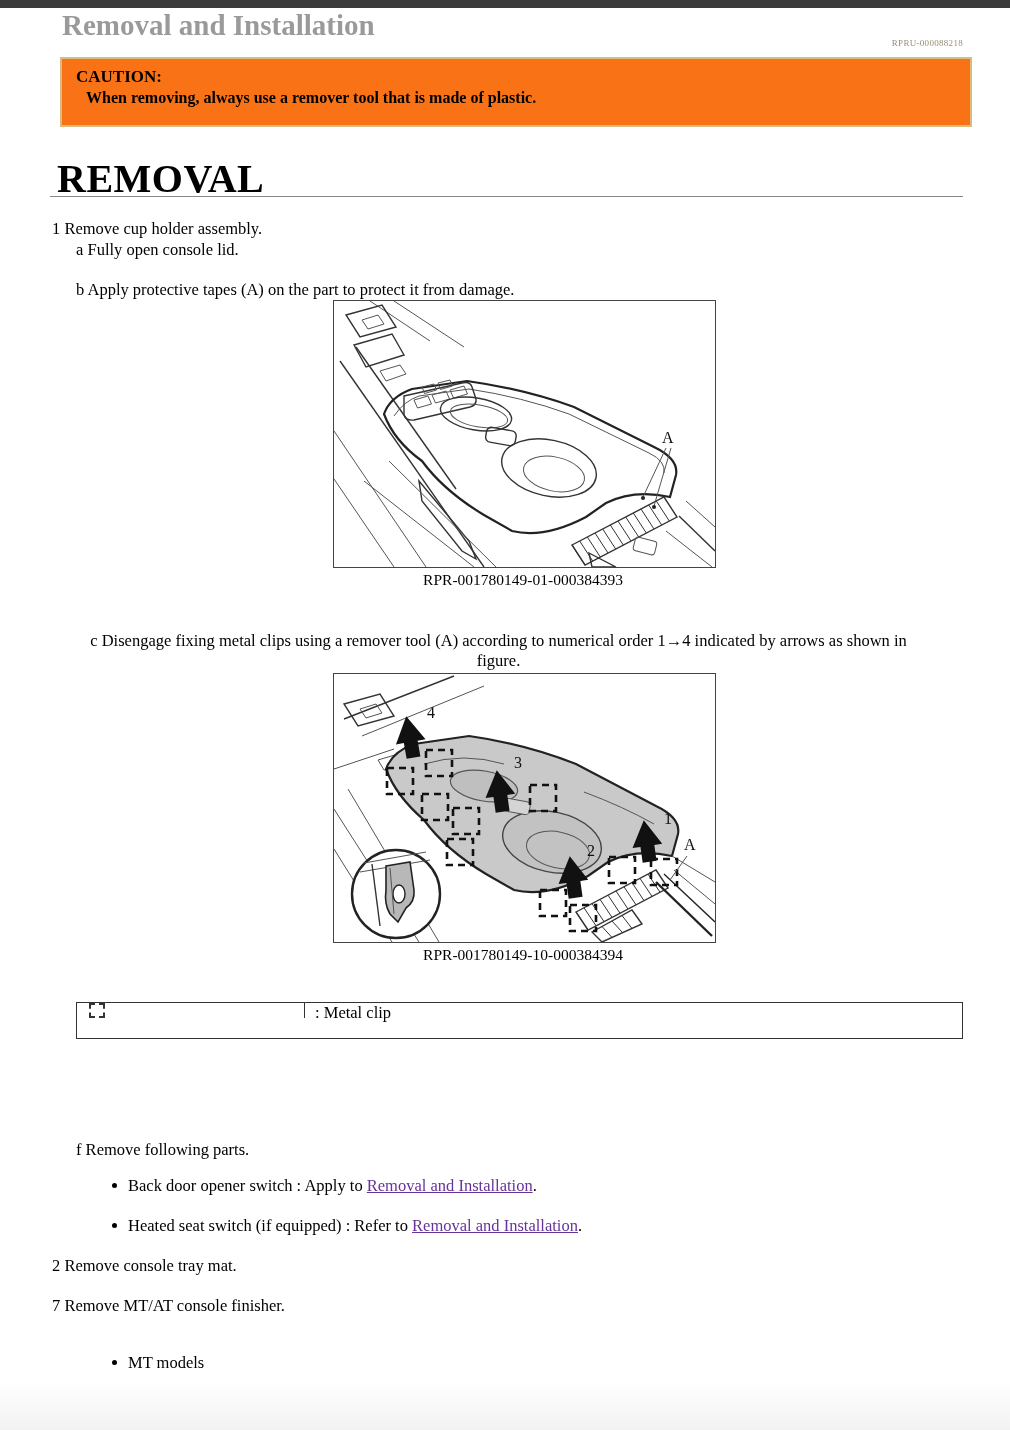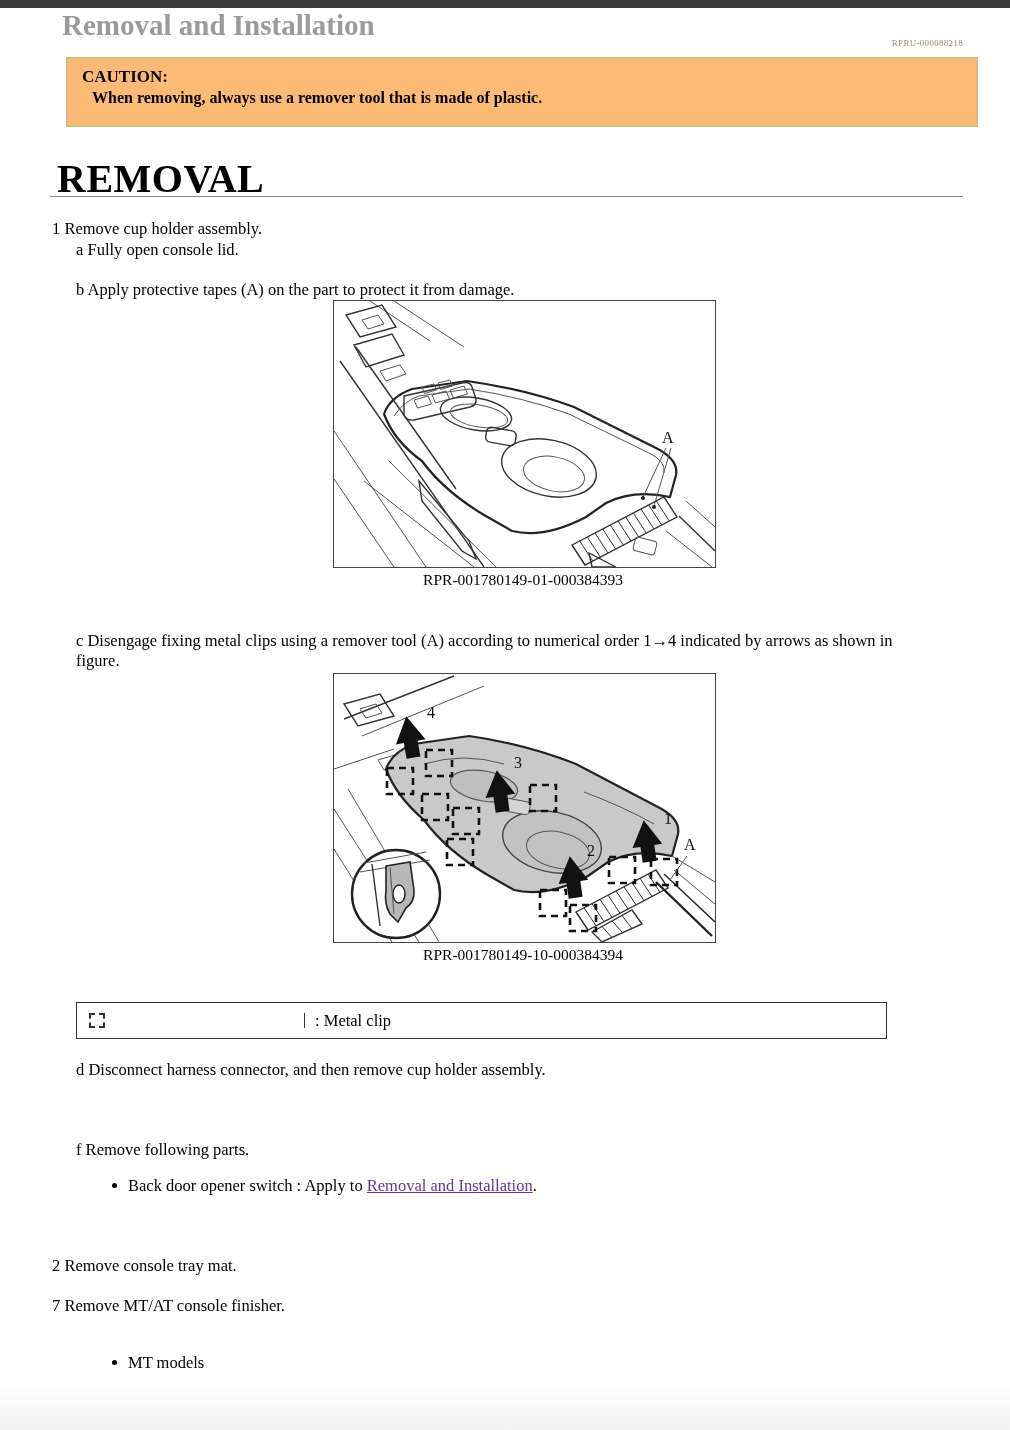--- a/index.html
+++ b/index.html
@@ -9,53 +9,53 @@
     font-family:"Liberation Serif", serif; color:#000; overflow:hidden;padding-left:48px;
   }
   .top-bar { position:absolute; left:0; top:0; width:1010px; height:8px; background:#3b3b3b; }
   .page-title {
     position:absolute; left:62px; top:9px; font-size:29px; font-weight:bold; color:#9a9a9a;
   }
   .doc-code {
     position:absolute; right:47px; top:38px; font-size:9px; color:#9b8c74; letter-spacing:.3px;
   }
   .caution-box {
-    position:absolute; left:66px; top:57px; width:912px; height:70px;
-    border:2px solid #d8bd7f; background:#fdba74; padding:8px 14px 0 14px;
+    position:absolute; left:60px; top:57px; width:912px; height:70px;
+    border:2px solid #d8bd7f; background:#f97316; padding:8px 14px 0 14px;
   }
   .caution-label { font-size:17px; font-weight:bold; }
   .caution-text { font-size:16px; font-weight:bold; margin-left:10px; margin-top:2px; }
   .removal-heading {
     position:absolute; left:57px; top:155px; font-size:40px; font-weight:bold; letter-spacing:.5px;
   }
   .heading-rule {
     position:absolute; left:50px; top:196px; width:913px; height:0; border-top:1px solid #888;
   }
-  .tline { position:absolute; font-size:16.5px; line-height:20px; }
+  .tline { position:absolute; font-size:16.5px; line-height:20px;text-align:center; }
   .l1 { left:52px; }
   .l2 { left:76px; }
   .bullet-row { position:absolute; left:112px; }
   .bullet-dot {
     display:inline-block; width:5px; height:5px; border-radius:50%; background:#000;
     vertical-align:3px; margin-right:11px;
   }
   .doc-link { color:#663399; text-decoration:underline; cursor:pointer; }
   .figure {
     position:absolute; left:333px; width:383px; background:#fff; border:1px solid #444;
   }
   .fig1 { top:300px; height:268px; }
   .fig2 { top:673px; height:270px; }
   .fig-caption {
     position:absolute; left:333px; width:380px; text-align:center; font-size:15.5px;
   }
   .cap1 { top:571px; }
   .cap2 { top:946px; }
   .legend-table {
-    position:absolute; left:76px; top:1002px; width:811px; height:37px;
-    border:1.5px solid #333; display:flex; align-items:center;
+    position:absolute; left:76px; top:1002px; width:887px; height:37px;
+    border:1.5px solid #333; display:flex; align-items:flex-start;
   }
   .legend-cell-sym {
     width:228px; border-right:1px solid #333; display:flex; align-items:center; padding-left:12px;
   }
   .legend-sym { width:16px; height:15px; border:2px dashed #333; }
   .legend-cell-text { flex:1; display:flex; align-items:center; padding-left:10px; font-size:16.5px; }
   .page-fade {
     position:absolute; left:0; bottom:0; width:1010px; height:48px;
     background:linear-gradient(to bottom, rgba(244,244,244,0), #f2f2f3);
   }
@@ -241,26 +241,28 @@
   </div>
   <div class="fig-caption cap2">RPR-001780149-10-000384394</div>
 
   <div class="legend-table">
     <div class="legend-cell-sym">
       <div class="legend-sym"></div>
     </div>
     <div class="legend-cell-text">: Metal clip</div>
   </div>
 
-  <div class="tline l2" style="top:1060px">d Disconnect harness connector, and then remove cup holder assembly.</div>
   <div class="tline l2" style="top:1140px">f Remove following parts.</div>
 
   <div class="bullet-row tline" style="top:1176px">
     <span class="bullet-dot"></span><span>Back door opener switch : Apply to </span><a class="doc-link">Removal and Installation</a><span>.</span>
   </div>
+  <div class="bullet-row tline" style="top:1216px">
+    <span class="bullet-dot"></span><span>Heated seat switch (if equipped) : Refer to </span><a class="doc-link">Removal and Installation</a><span>.</span>
+  </div>
 
   <div class="tline l1" style="top:1256px">2 Remove console tray mat.</div>
   <div class="tline l1" style="top:1296px">7 Remove MT/AT console finisher.</div>
 
   <div class="bullet-row tline" style="top:1353px">
     <span class="bullet-dot"></span><span>MT models</span>
   </div>
 
   <div class="page-fade"></div>
 </div>

